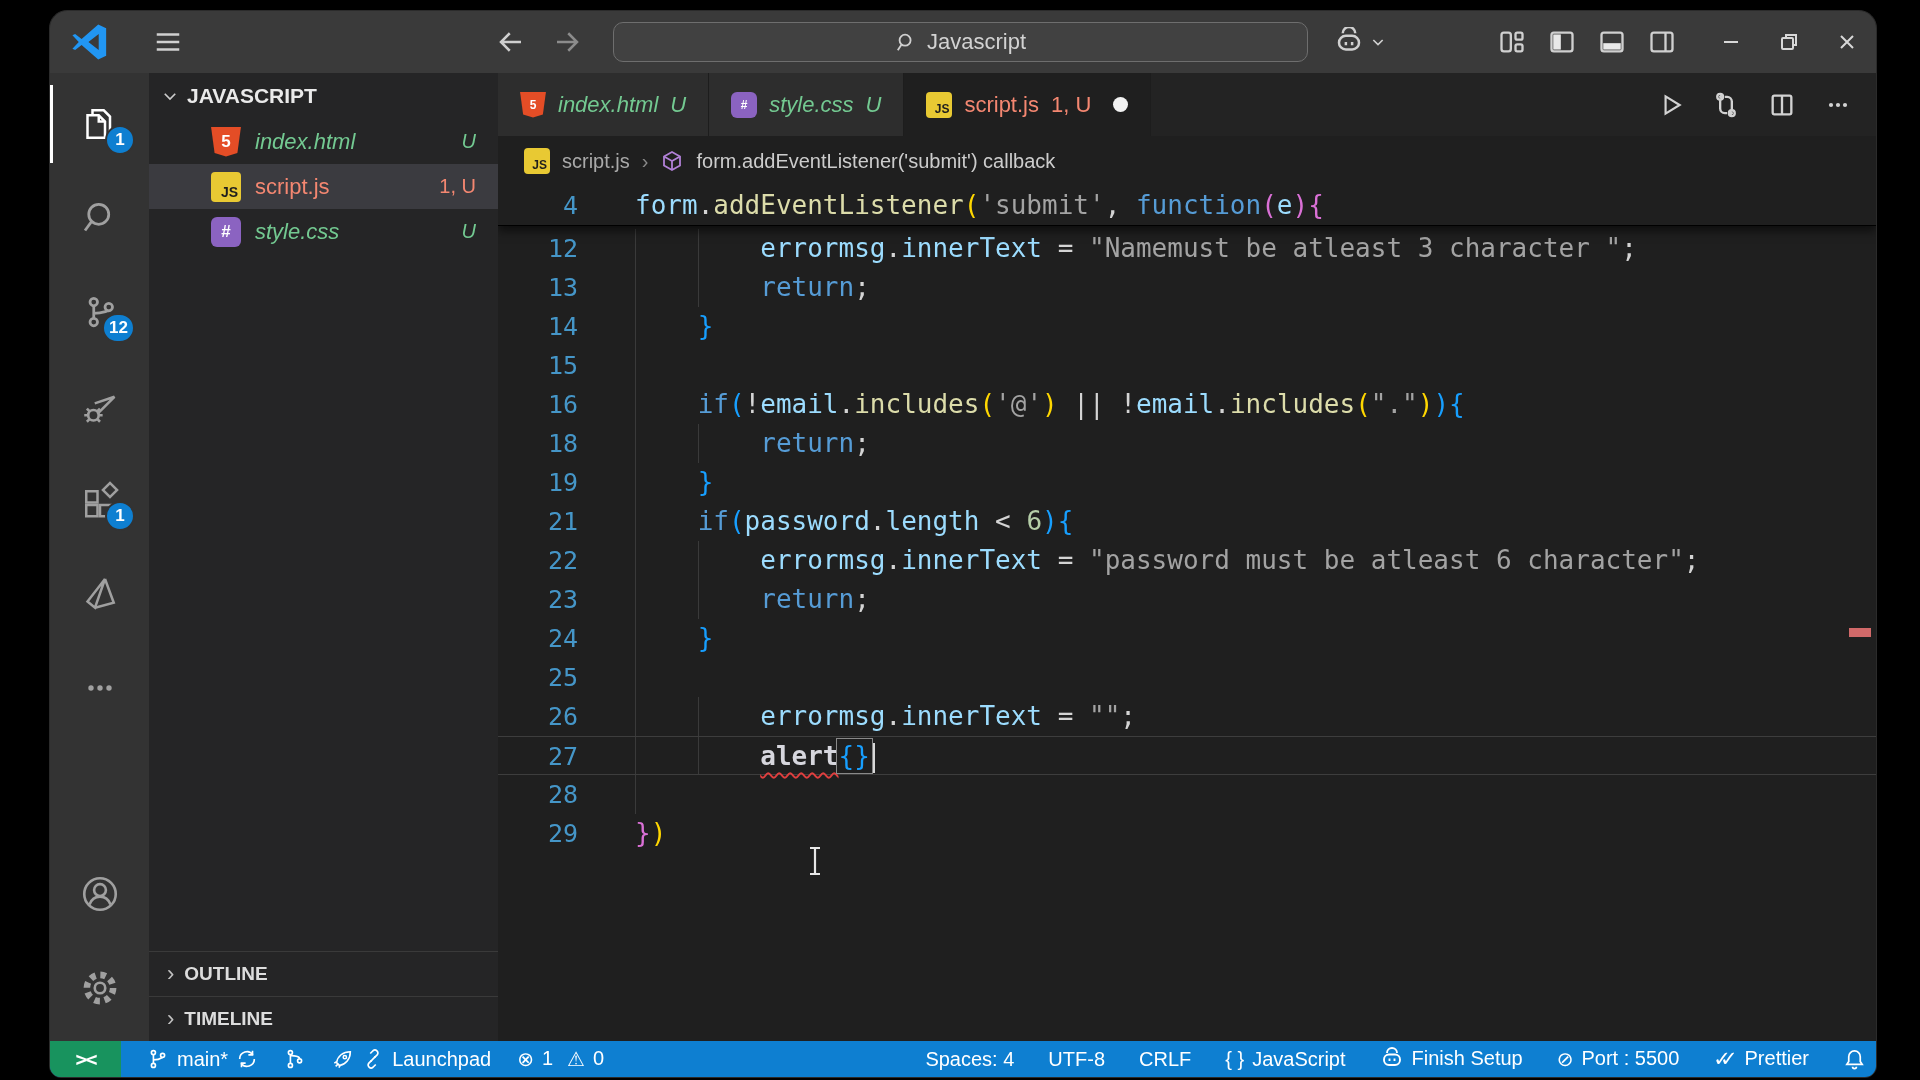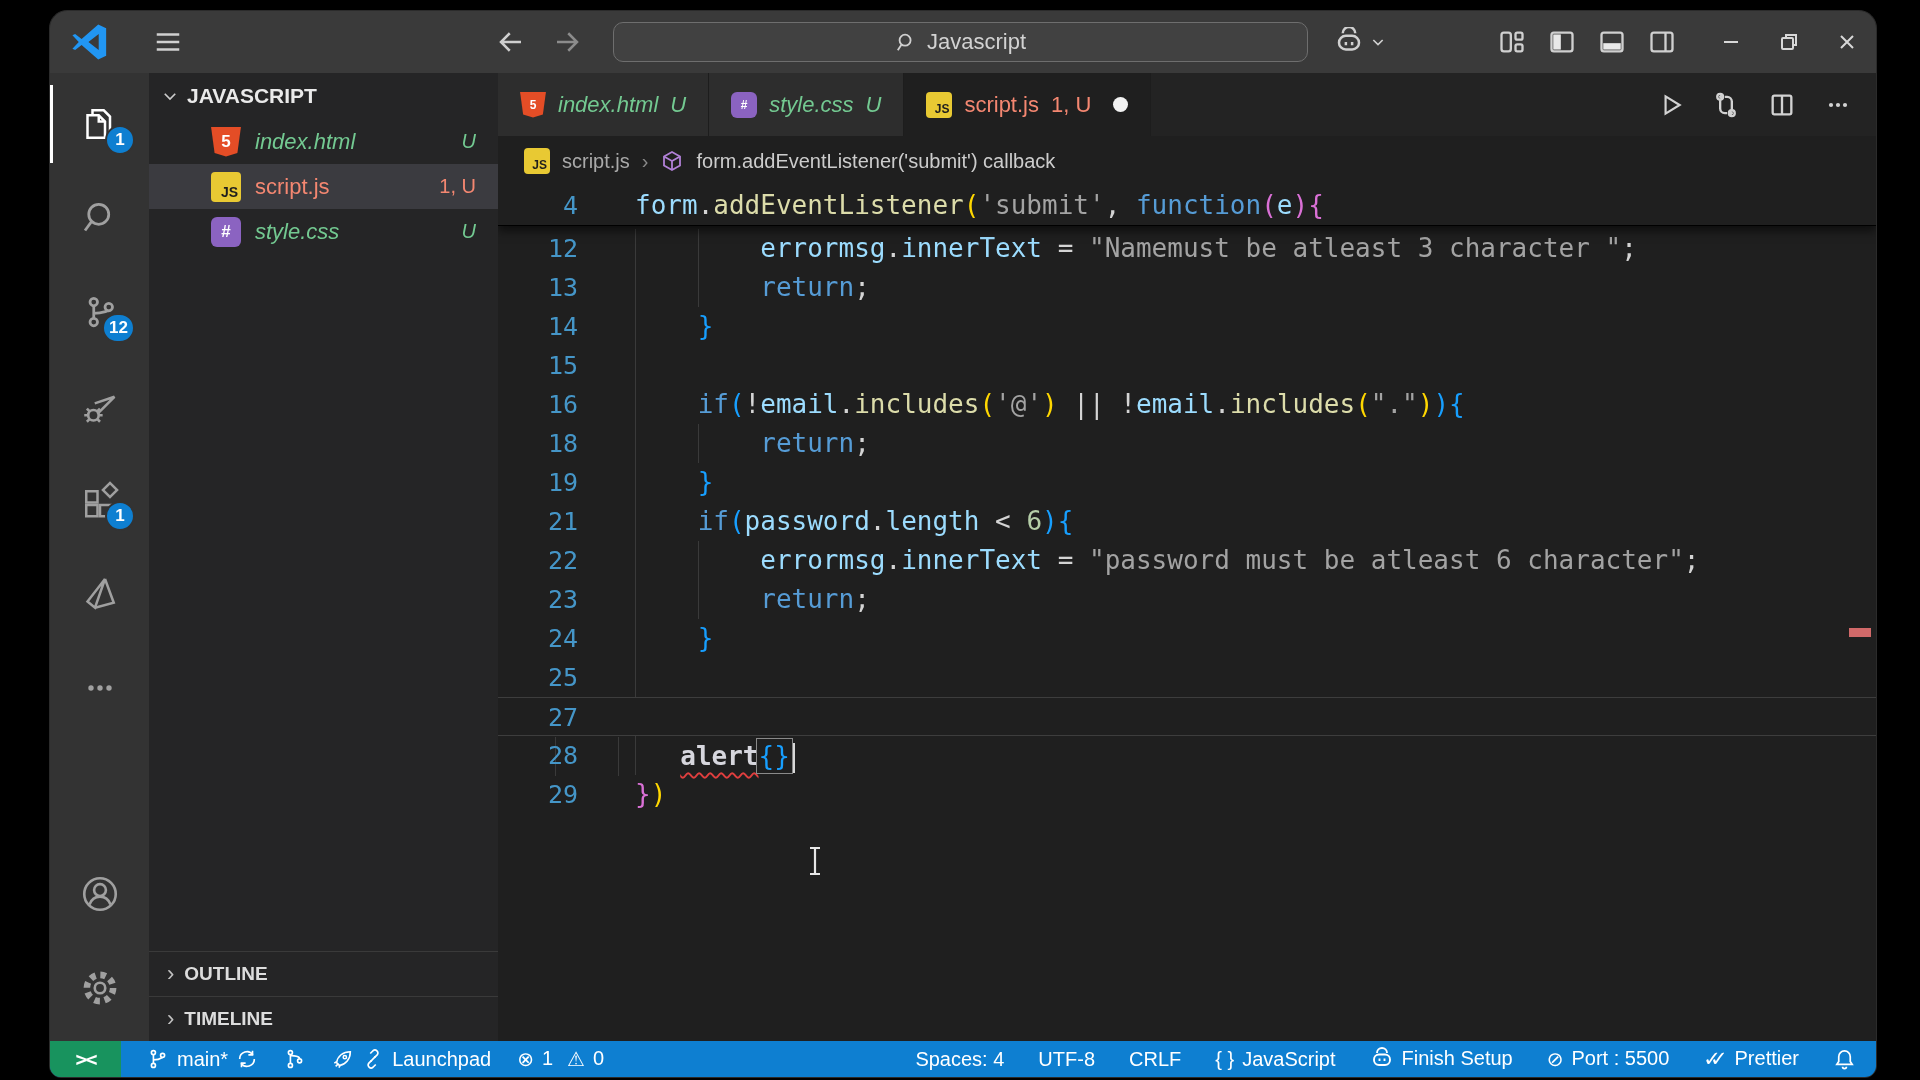--- a/index.html
+++ b/index.html
@@ -69,38 +69,38 @@
 
   .breadcrumbs { height:50px; display:flex; align-items:center; gap:12px; padding-left:26px; font-size:20px; color:#a9a9a9; flex:none; }
   .bc-sep { font-size:20px; color:#8a8a8a; }
   .bc-symbol { color:#cccccc; }
 
   
   .code-area { flex:1; position:relative; font-family:"DejaVu Sans Mono", monospace; font-size:26px; overflow:hidden; }
   .sticky { position:relative; border-bottom:1px solid #000; box-shadow:0 5px 9px rgba(0,0,0,.55); background:#1f1f1f; z-index:2; }
   .lines { padding-top:3px; }
   .cl { display:flex; height:39px; line-height:39px; position:relative; }
-  .cl.current { border-top:1px solid #3d3d3d; border-bottom:1px solid #3d3d3d;flex-direction:column; }
+  .cl.current { border-top:1px solid #3d3d3d; border-bottom:1px solid #3d3d3d; }
   .ln { width:80px; flex:none; text-align:right; color:#4596c8; font-size:25px; }
   .ct { position:relative; flex:1; margin:0; padding-left:57px; white-space:pre; font:inherit; color:#d4d4d4; }
   .guide { position:absolute; top:0; bottom:0; width:1px; background:#3a3a3a; }
   .tk-kw{color:#569cd6} .tk-var{color:#9cdcfe} .tk-fn{color:#dcdcaa} .tk-str{color:#a3a3a3}
   .tk-num{color:#b5cea8} .tk-pln{color:#d4d4d4}
   .tk-b1{color:#ffd700} .tk-b2{color:#da70d6} .tk-b3{color:#179fff}
   .tk-err{ color:#d6d6dd; text-decoration-line:underline; text-decoration-style:wavy; text-decoration-color:#e03e3e;
            text-decoration-thickness:2px; text-underline-offset:7px;font-weight:bold; }
   .tk-match{ color:#179fff; outline:1.5px solid #8a8a8a; outline-offset:2px; }
   .caret { display:inline-block; width:3px; height:30px; background:#d7d7d7; vertical-align:middle; margin-left:2px; }
   .mouse-ibeam { position:absolute; left:308px; top:660px; z-index:5; }
   .ruler-marker { position:absolute; right:5px; top:442px; width:22px; height:9px; background:#d16969; z-index:4; }
 
   
   .statusbar { height:36px; background:#0e7fd1; color:#fff; display:flex; align-items:center; font-size:20px; flex:none; }
   .sb-left { display:flex; align-items:center; gap:26px; height:100%; }
-  .sb-right { margin-left:auto; display:flex; align-items:center; gap:34px; padding-right:20px; }
+  .sb-right { margin-left:auto; display:flex; align-items:center; gap:34px; padding-right:10px; }
   .sb-item { display:flex; gap:8px; white-space:nowrap; }
   .remote { width:71px; height:100%; background:#18935e; display:flex; align-items:center; justify-content:center;
             font-family:"DejaVu Sans Mono", monospace; font-weight:bold; font-size:20px; letter-spacing:-2px; }
   .dblcheck { letter-spacing:-11px; margin-right:10px; font-size:21px; }
   svg { display:block; }
 </style>
 </head>
 <body>
 
 <div class="frame">
@@ -415,20 +415,24 @@
                 <pre class="ct"><i class="guide" style="left: calc(0ch + 57px);"></i><i class="guide" style="left: calc(4ch + 57px);"></i><span class="tk-pln">        </span><span class="tk-kw">return</span><span class="tk-pln">;</span></pre>
               </div>
               <div class="cl">
                 <span class="ln">24</span>
                 <pre class="ct"><i class="guide" style="left: calc(0ch + 57px);"></i><span class="tk-pln">    </span><span class="tk-b3">}</span></pre>
               </div>
               <div class="cl">
                 <span class="ln">25</span>
                 <pre class="ct"><i class="guide" style="left: calc(0ch + 57px);"></i></pre>
               </div>
+              <div class="cl">
+                <span class="ln">26</span>
+                <pre class="ct"><i class="guide" style="left: calc(0ch + 57px);"></i><i class="guide" style="left: calc(4ch + 57px);"></i><span class="tk-pln">        </span><span class="tk-var">errormsg</span><span class="tk-pln">.</span><span class="tk-var">innerText</span><span class="tk-pln"> = </span><span class="tk-str">""</span><span class="tk-pln">;</span></pre>
+              </div>
               <div class="cl current">
                 <span class="ln">27</span>
                 <pre class="ct"><i class="guide" style="left: calc(0ch + 57px);"></i><i class="guide" style="left: calc(4ch + 57px);"></i><span class="tk-pln">        </span><span class="tk-err">alert</span><span class="tk-match">{}</span><span class="caret"></span></pre>
               </div>
               <div class="cl">
                 <span class="ln">28</span>
                 <pre class="ct"><i class="guide" style="left: calc(0ch + 57px);"></i></pre>
               </div>
               <div class="cl">
                 <span class="ln">29</span>

